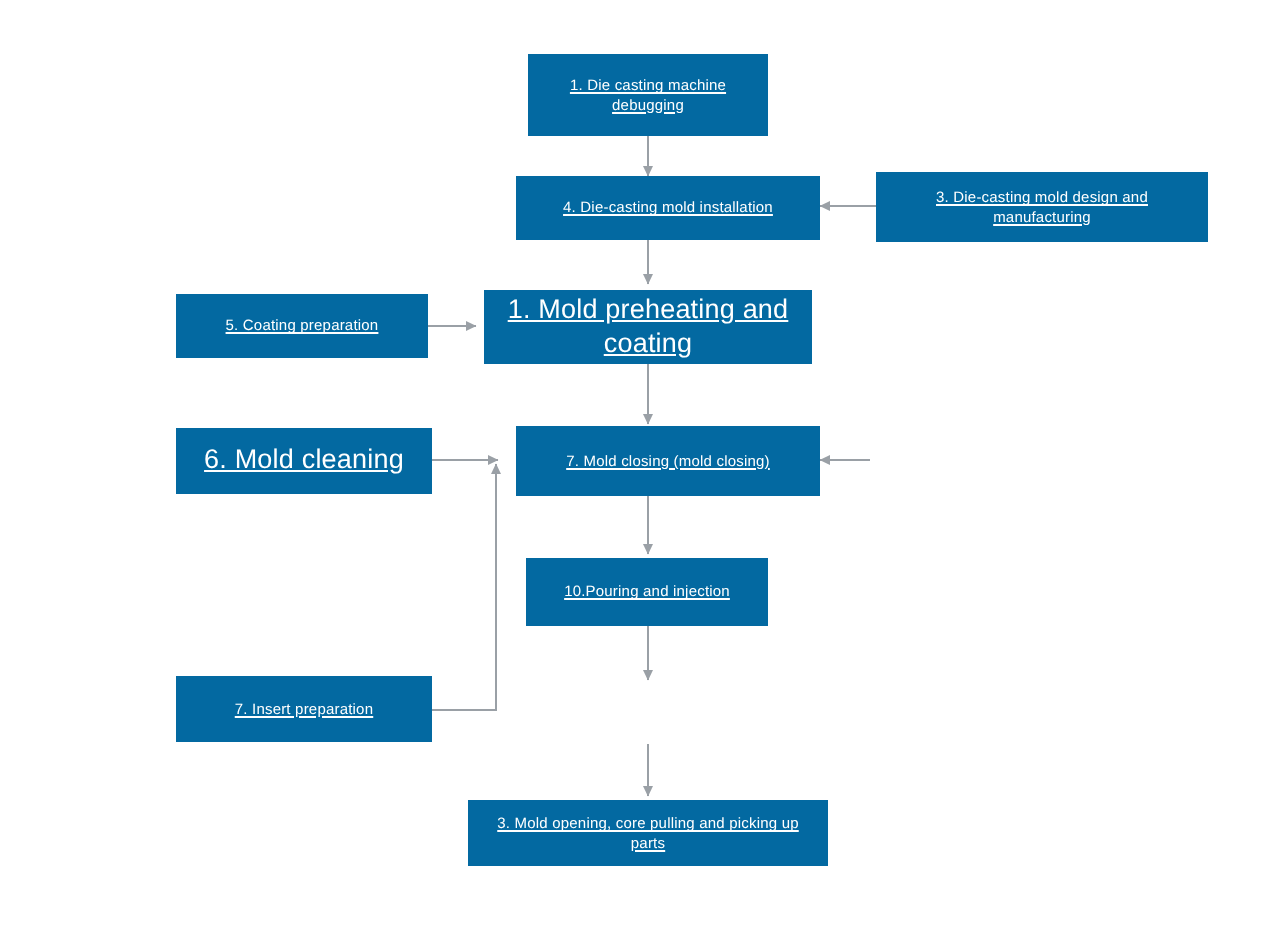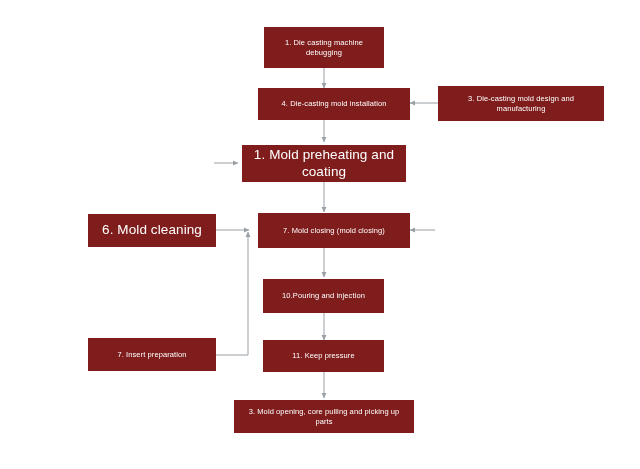--- a/index.html
+++ b/index.html
@@ -12,30 +12,31 @@
   }
   #canvas {
     position: relative;
     width: 640px;
     height: 469px;
     background: #ffffff;
     overflow: hidden;
   }
   .node {
     position: absolute;
-    background: #7f1d1d;
+    background: #0369a1;
     color: #ffffff;
     display: flex;
     align-items: center;
     justify-content: center;
     text-align: center;
     box-sizing: border-box;
     line-height: 1.25;
     padding: 2px 6px;
     letter-spacing: 0.1px;
+    text-decoration: underline;
   }
   .node.sm { font-size: 7.5px; }
   .node.lg { font-size: 13.5px; }
   .node .label { display: block; width: 100%; }
 
   svg#links {
     position: absolute;
     left: 0;
     top: 0;
     width: 640px;
@@ -92,39 +93,39 @@
   </div>
 
   <div class="node sm" style="left:438px; top:86px; width:166px; height:35px;">
     <span class="label">3. Die-casting mold design and manufacturing</span>
   </div>
 
   <div class="node lg" style="left:242px; top:145px; width:164px; height:37px;">
     <span class="label">1. Mold preheating and coating</span>
   </div>
 
+  <div class="node sm" style="left:88px; top:147px; width:126px; height:32px;">
+    <span class="label">5. Coating preparation</span>
+  </div>
 
   <div class="node lg" style="left:88px; top:214px; width:128px; height:33px;">
     <span class="label">6. Mold cleaning</span>
   </div>
 
   <div class="node sm" style="left:258px; top:213px; width:152px; height:35px;">
     <span class="label">7. Mold closing (mold closing)</span>
   </div>
 
 
   <div class="node sm" style="left:263px; top:279px; width:121px; height:34px;justify-content:flex-end;">
     <span class="label">10.Pouring and injection</span>
   </div>
 
   <div class="node sm" style="left:88px; top:338px; width:128px; height:33px;">
     <span class="label">7. Insert preparation</span>
   </div>
 
-  <div class="node sm" style="left:263px; top:340px; width:121px; height:32px;">
-    <span class="label">11. Keep pressure</span>
-  </div>
 
   <div class="node sm" style="left:234px; top:400px; width:180px; height:33px;">
     <span class="label">3. Mold opening, core pulling and picking up parts</span>
   </div>
 
 </div>
 
 </body></html>

